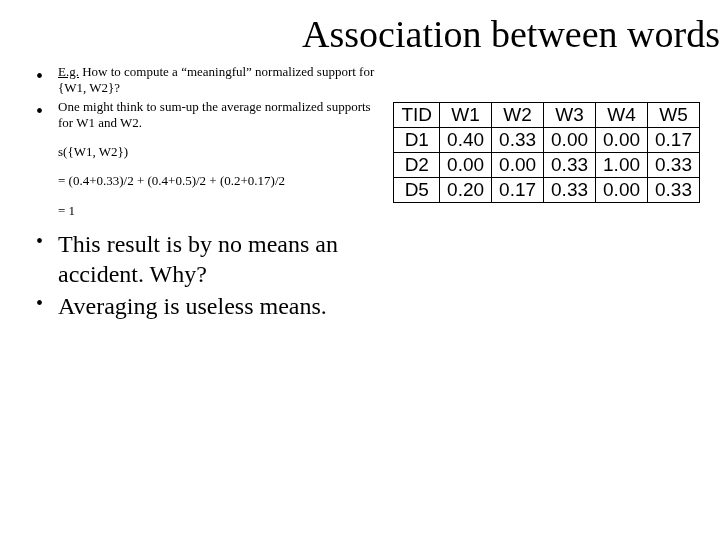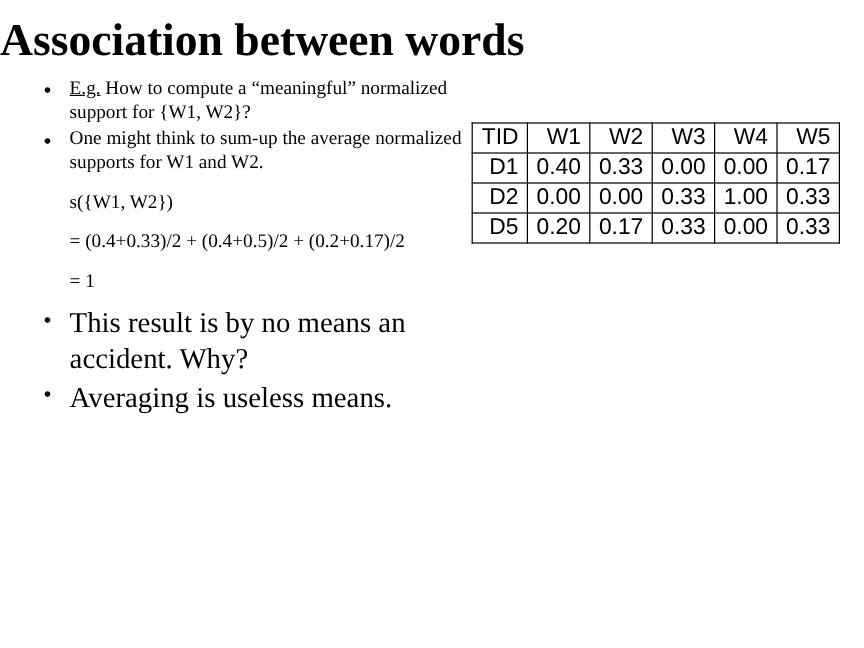--- a/index.html
+++ b/index.html
@@ -7,33 +7,33 @@
     padding: 0;
     width: 720px;
     height: 540px;
     background: #fff;
     font-family: "Times New Roman", Times, serif;
     color: #000;
     position: relative;
     overflow: hidden;
   }
   .title {
-    text-align: left;
+    text-align: right;
     font-size: 38px;
     margin-top: 12px;
-    font-weight: bold;
+    font-weight: normal;
   }
   .content {
     display: flex;
     align-items: flex-start;
     padding: 8px 20px 0 28px;
   }
   .left {
     width: 370px;
-    font-size: 16px;
+    font-size: 13px;
     line-height: 1.25;
   }
   ul.bullets {
     list-style: none;
     padding: 0;
     margin: 0 0 12px 0;
   }
   ul.bullets > li {
     position: relative;
     padding-left: 30px;
@@ -61,21 +61,21 @@
     margin-top: 38px;
   }
   table {
     border-collapse: collapse;
     font-family: Arial, Helvetica, sans-serif;
     font-size: 19px;
   }
   td, th {
     border: 1px solid #000;
     padding: 1px 7px;
-    text-align: right;
+    text-align: center;
     font-weight: normal;
     background: #fff;
   }
   th {
     font-weight: normal;
   }
   .u { text-decoration: underline; }
 </style>
 </head>
 <body>

